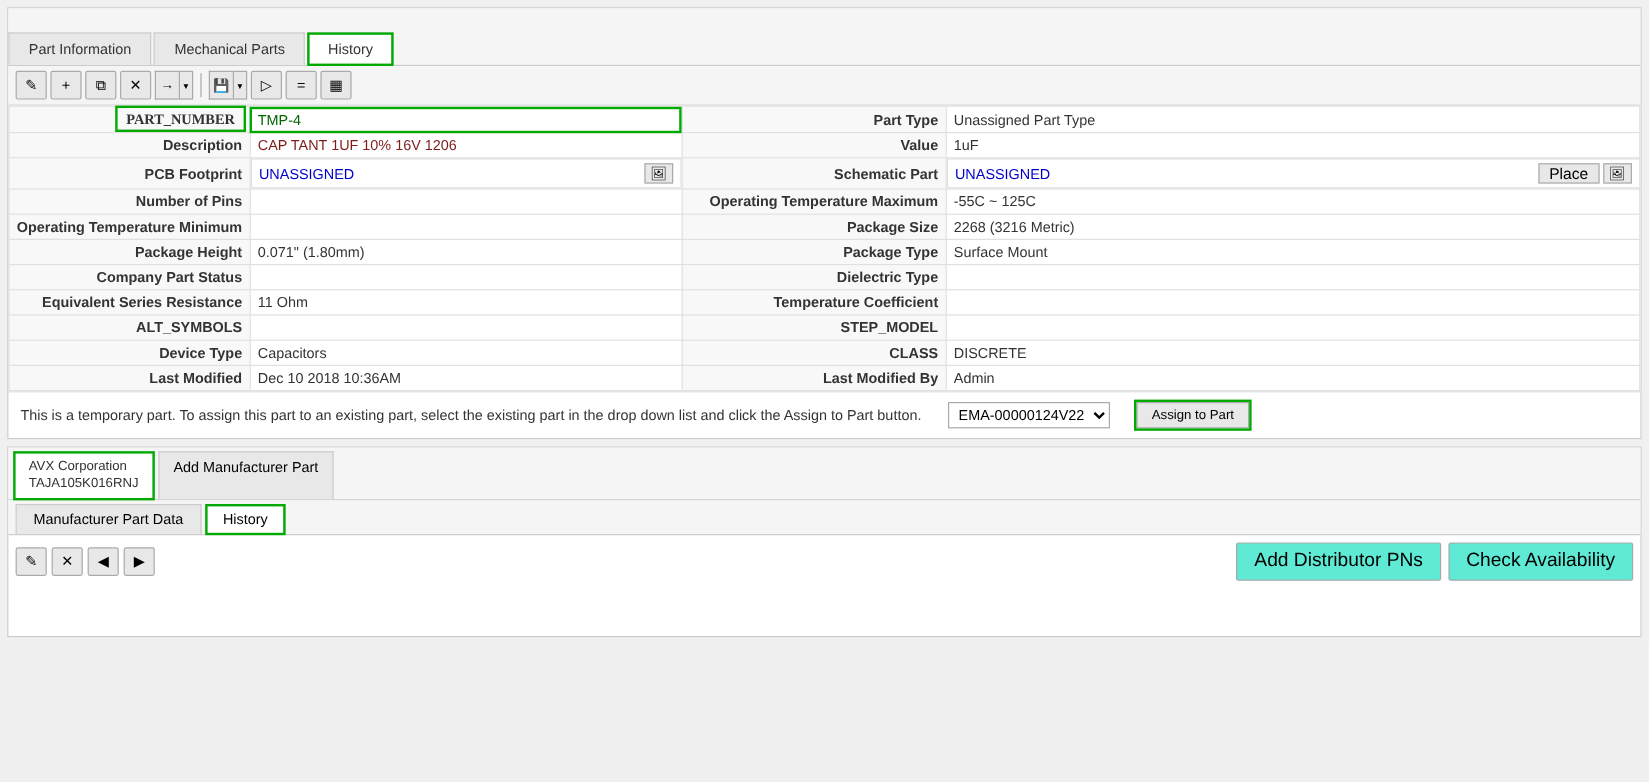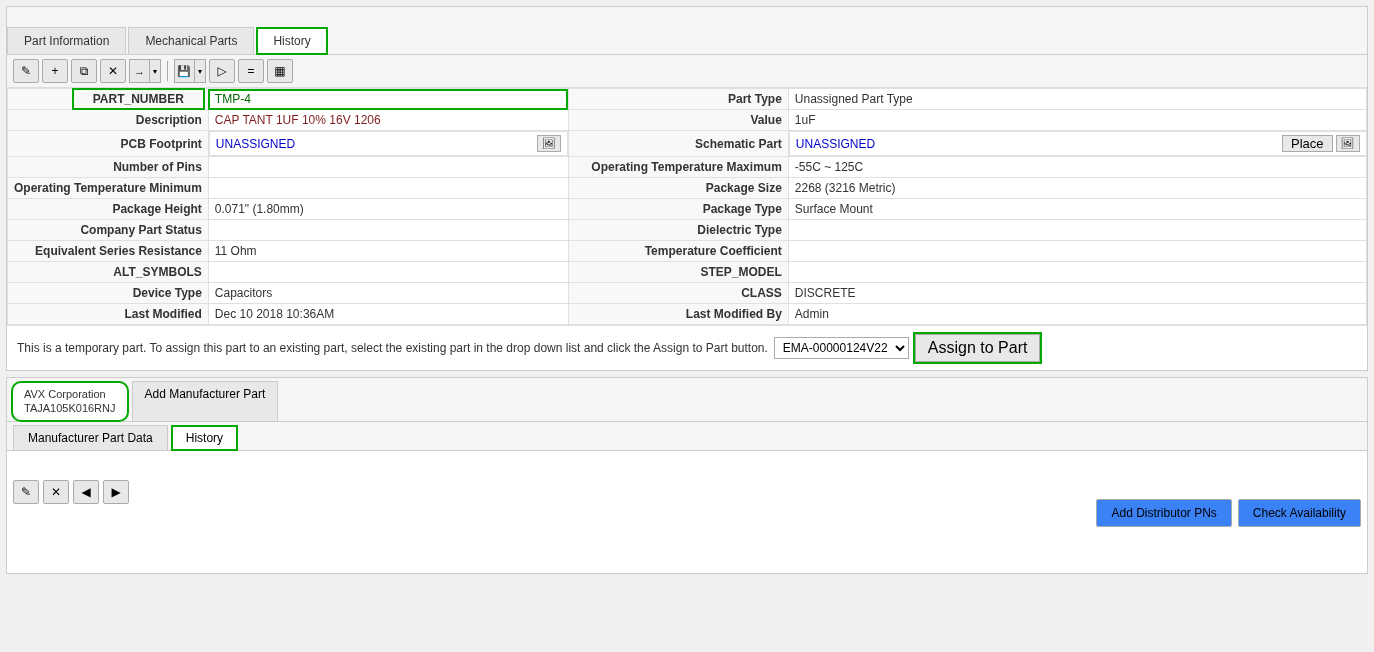--- a/index.html
+++ b/index.html
@@ -94,56 +94,56 @@
       outline: 2px solid #00aa00;
       outline-offset: -2px;
     }
     .unassigned-blue { color: #0000cc; }
 
     
     .assign-bar {
       padding: 8px 10px;
       display: flex;
       align-items: center;
-      gap: 6px;
+      gap: 22px;
       font-size: 12px;
       color: #333;
       border-top: 1px solid #e0e0e0;
     }
     .assign-dropdown {
       border: 1px solid #aaa;
       padding: 2px 4px;
       font-size: 12px;
       background: white;
     }
     .assign-btn {
       border: 1px solid #aaa;
       padding: 4px 12px;
       background: #e8e8e8;
       cursor: pointer;
-      font-size: 16px;
+      font-size: 11px;
       outline: 2px solid #00aa00;
     }
 
     
     .bottom-panel { background: white; border: 1px solid #ccc; }
 
     .manufacturer-tabs { display: flex; border-bottom: 1px solid #ccc; background: #f5f5f5; padding-top: 3px; padding-left: 4px; }
     .mfr-tab {
       padding: 5px 12px;
       cursor: pointer;
       border: 1px solid #ccc;
       background: #e8e8e8;
       margin-right: 3px;
       font-size: 12px;
       border-bottom: none;
       line-height: 1.3;
     }
     .mfr-tab.active { background: white; border-bottom: 1px solid white; margin-bottom: -1px; z-index:1; }
-    .mfr-tab.highlighted { outline: 2px solid #00aa00; outline-offset: -2px; border-radius: 10px; }
+    .mfr-tab.highlighted { outline: 2px solid #00aa00; outline-offset: -2px; }
     .mfr-tab-content { font-size: 11px; color: #333; }
 
     
     .sub-tab-bar { display: flex; border-bottom: 1px solid #ccc; background: #f5f5f5; padding-top: 3px; padding-left: 6px; }
     .sub-tab {
       padding: 5px 14px;
       cursor: pointer;
       border: 1px solid #ccc;
       background: #e8e8e8;
       margin-right: 3px;
@@ -161,25 +161,24 @@
       gap: 4px;
     }
     .bottom-right-btns {
       margin-left: auto;
       display: flex;
       gap: 6px;
     }
     .action-btn {
       border: 1px solid #aaa;
       padding: 6px 14px;
-      background: #3b82f6;
-      cursor: pointer;
-      font-size: 12px;
+      background: #5eead4;
+      cursor: pointer;
+      font-size: 16px;
       border-radius: 2px;
-      margin-top: 42px;
     }
 
     .content-area { min-height: 40px; padding: 4px 6px; }
   </style>
 </head>
 <body>
 
 <div class="main-container">
 
   <div class="top-panel">
@@ -227,21 +226,21 @@
       <button class="toolbar-btn">
         <span>▦</span>
       </button>
     </div>
 
     <table class="form-grid">
       <tbody>
 
         <tr>
           <td class="label-cell" style="width:200px;">
-            <span style="outline:2px solid #00aa00; outline-offset:1px; padding:1px 18px;">PART_NUMBER</span>
+            <span style="outline:2px solid #00aa00; outline-offset:1px; padding:1px 6px;font-family:Liberation Serif, serif;">PART_NUMBER</span>
           </td>
           <td class="value-cell highlighted" style="width:360px;">
             <span style="color:#006600; font-weight:normal;">TMP-4</span>
           </td>
           <td class="label-cell" style="width:220px;">
             <span>Part Type</span>
           </td>
           <td class="value-cell">
             <span>Unassigned Part Type</span>
           </td>

